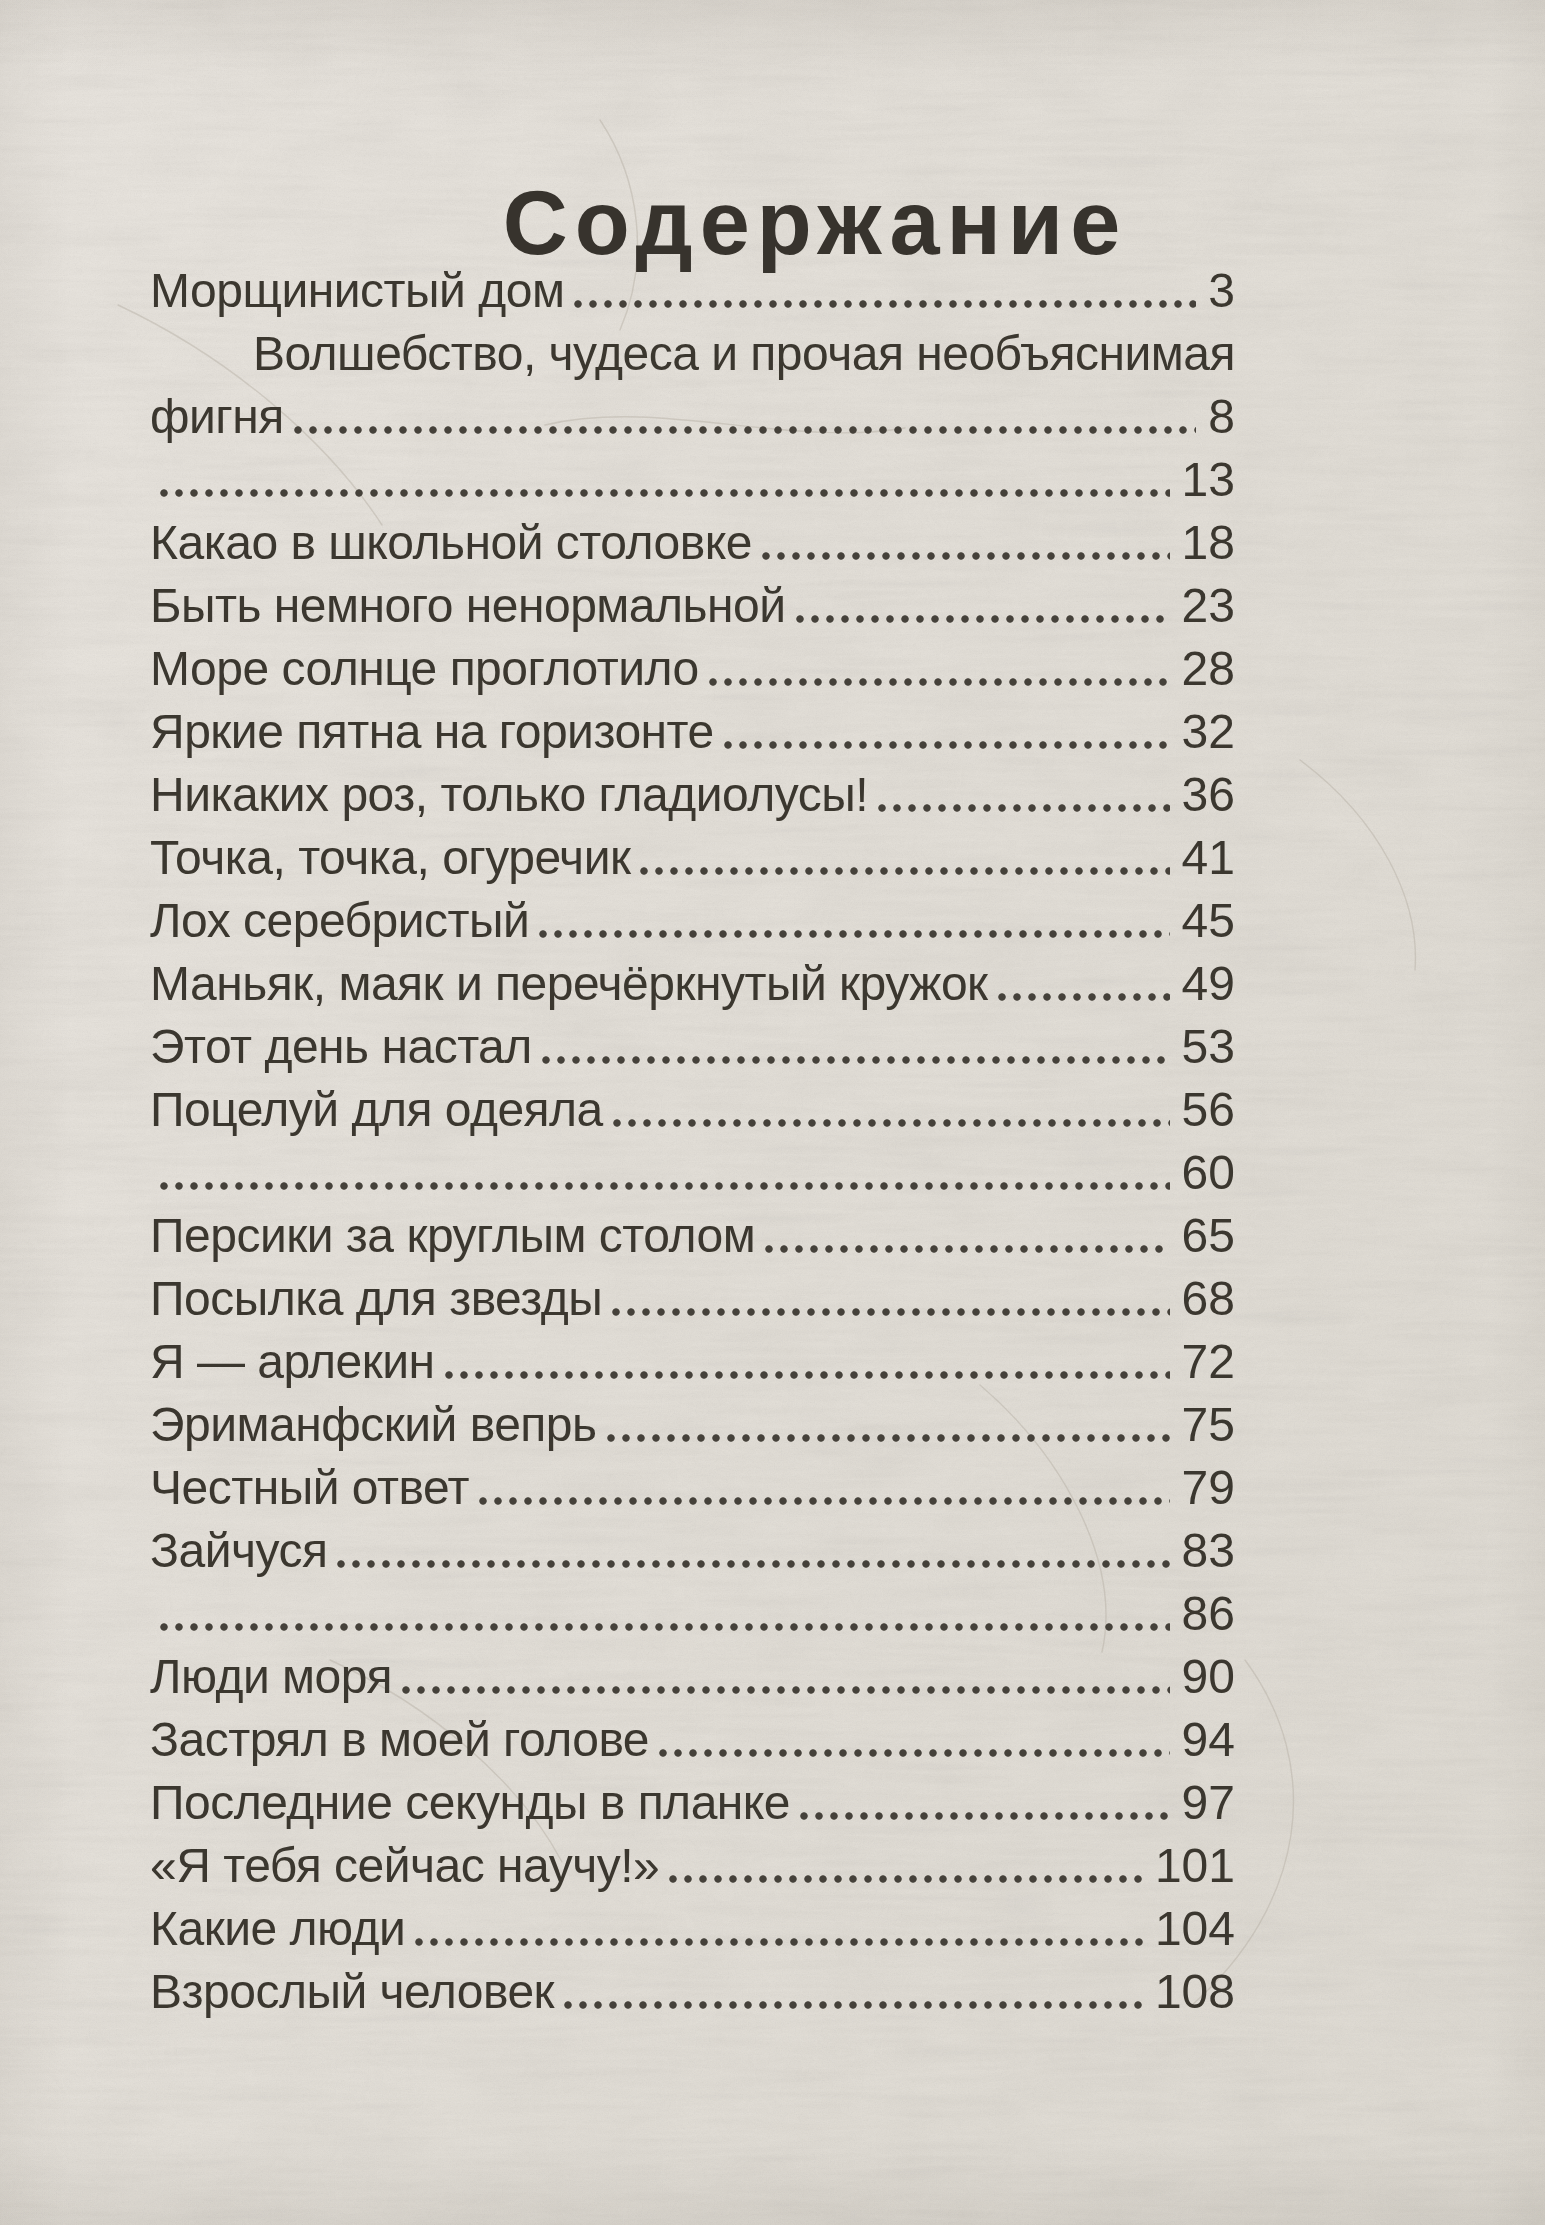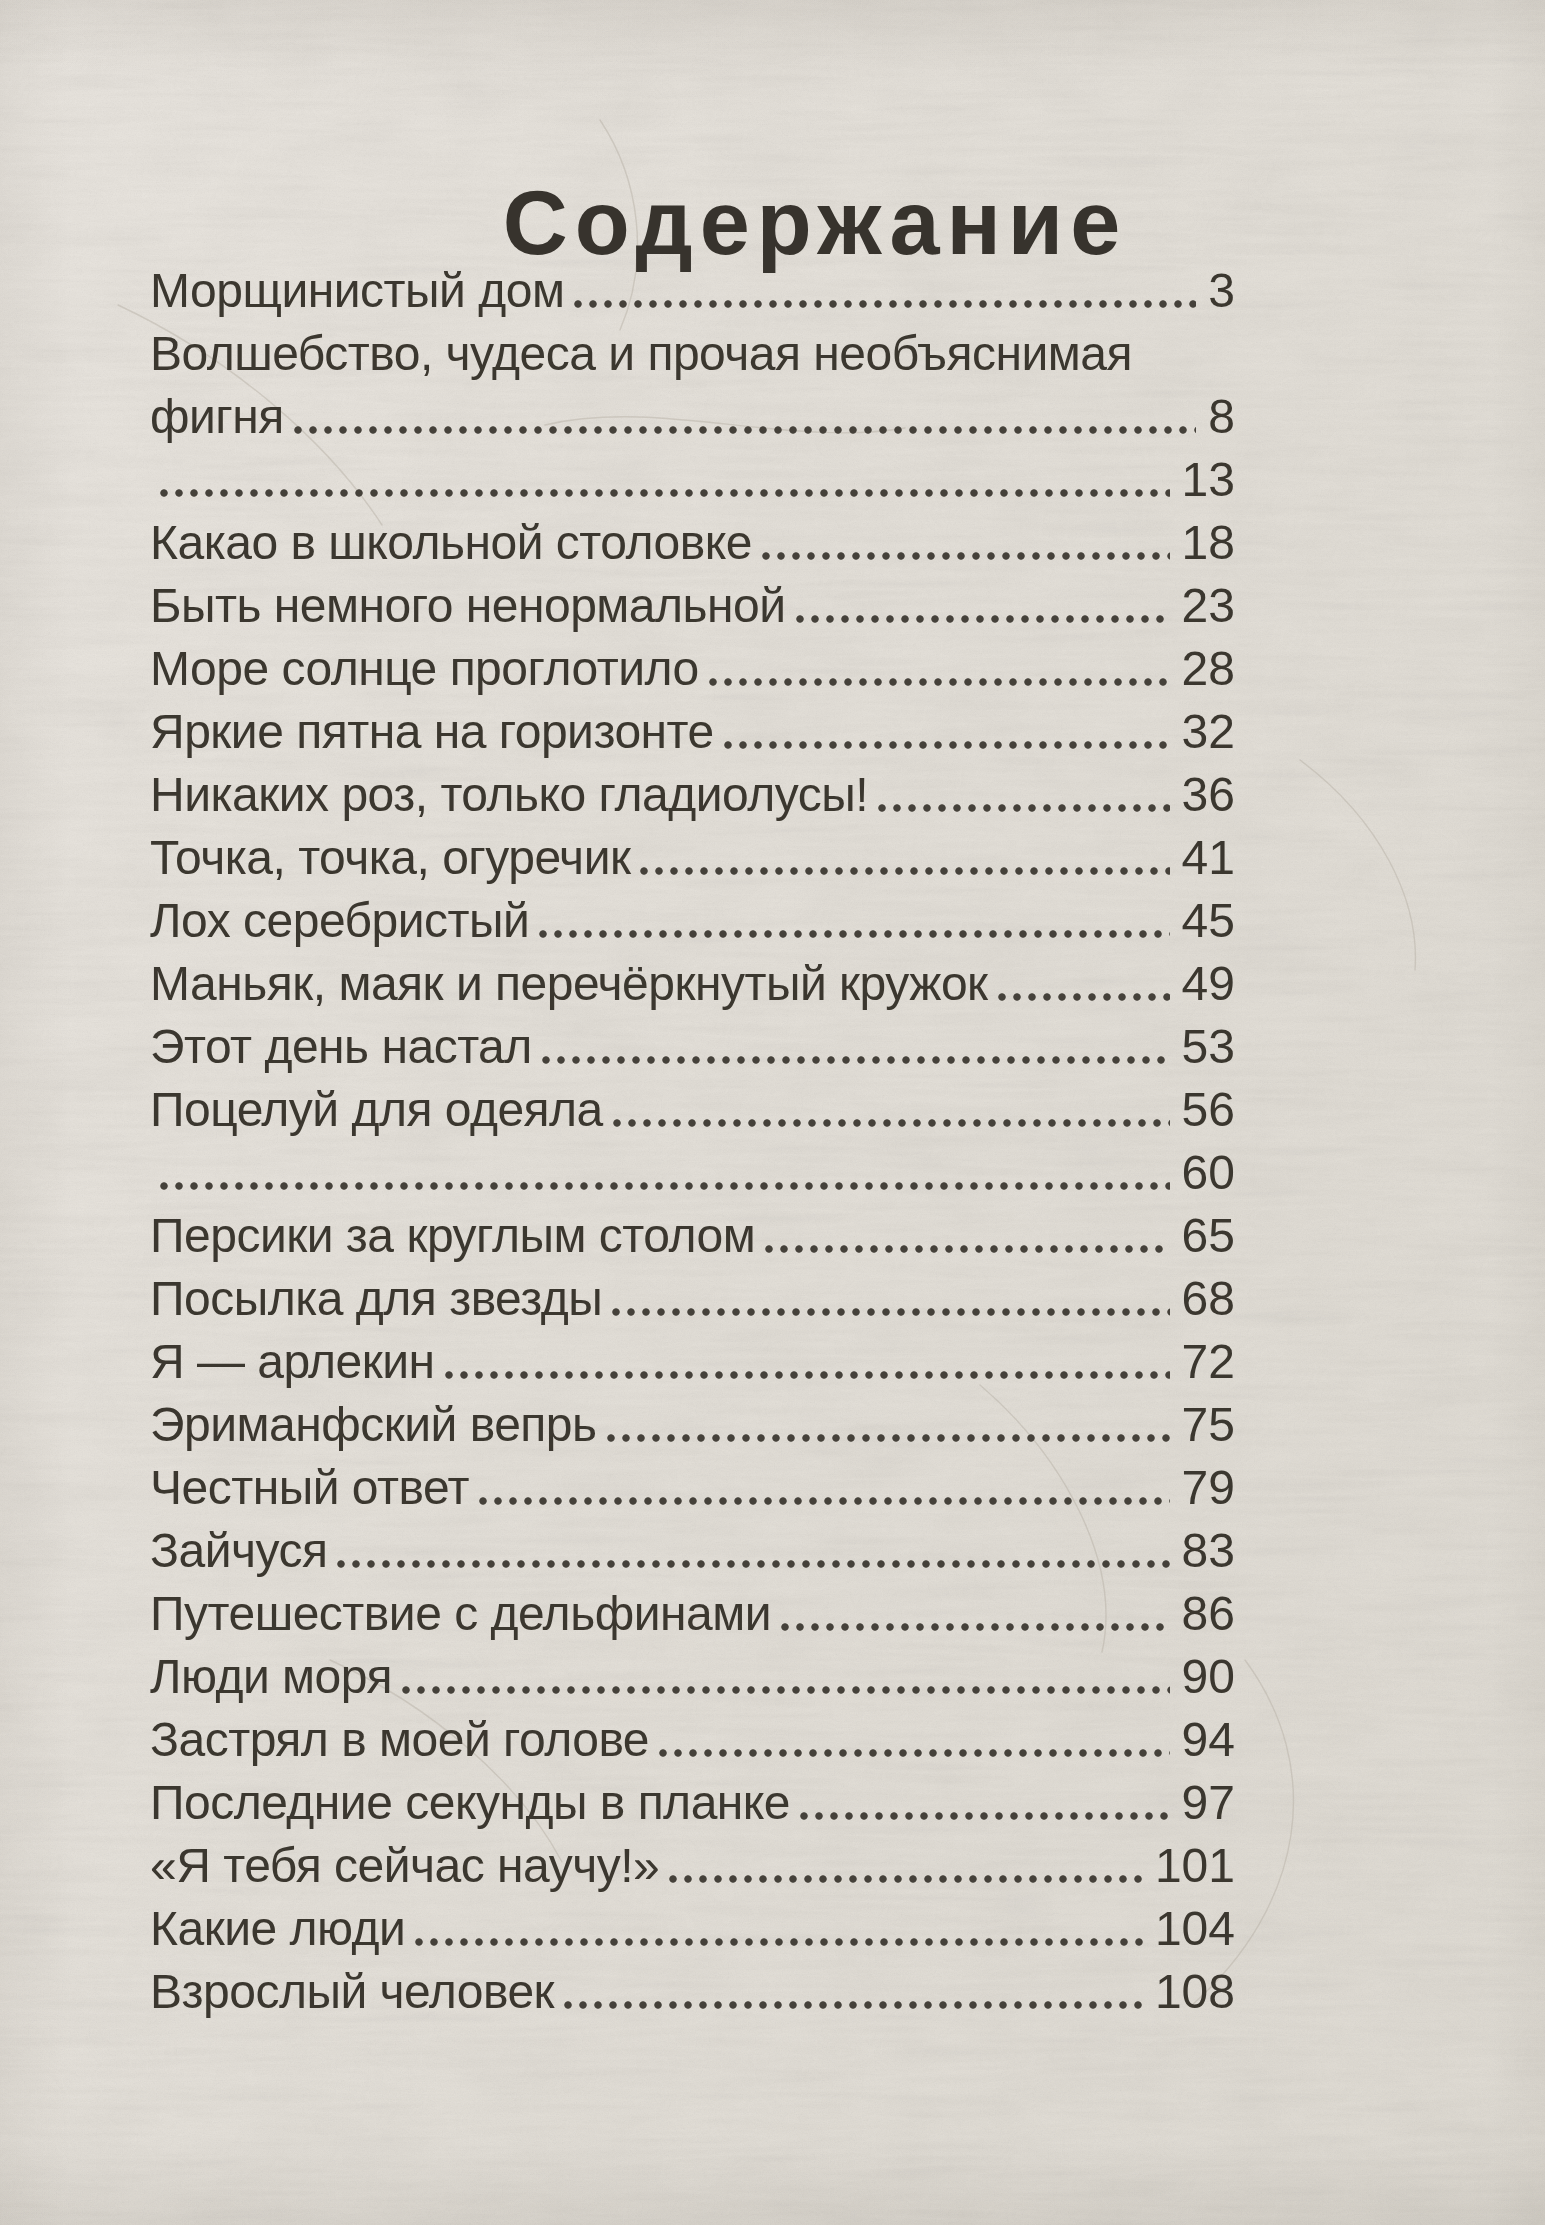--- a/index.html
+++ b/index.html
@@ -49,20 +49,21 @@
   .toc-row {
     display: flex;
     align-items: flex-end;
     height: 63px;
     line-height: 63px;
   }
   .toc-wrap-line {
     height: 63px;
     line-height: 63px;
     white-space: nowrap;
+    text-align: right;
   }
   .toc-title { white-space: nowrap; }
   .leader {
     flex: 1 1 auto;
     height: 10px;
     margin: 0 12px 13px 10px;
     background-image: radial-gradient(circle at 4px 5px, #45413a 3.3px, rgba(69,65,58,0) 4.1px);
     background-size: 15px 10px;
     background-repeat: repeat-x;
     background-position: left center;
@@ -207,21 +208,20 @@
     <span class="toc-title">Честный ответ</span>
     <span class="leader"></span>
     <span class="page-num">79</span>
   </div>
       <div class="toc-row">
     <span class="toc-title">Зайчуся</span>
     <span class="leader"></span>
     <span class="page-num">83</span>
   </div>
       <div class="toc-row">
-    <span class="toc-title">Путешествие с дельфинами</span>
     <span class="leader"></span>
     <span class="page-num">86</span>
   </div>
       <div class="toc-row">
     <span class="toc-title">Люди моря</span>
     <span class="leader"></span>
     <span class="page-num">90</span>
   </div>
       <div class="toc-row">
     <span class="toc-title">Застрял в моей голове</span>

